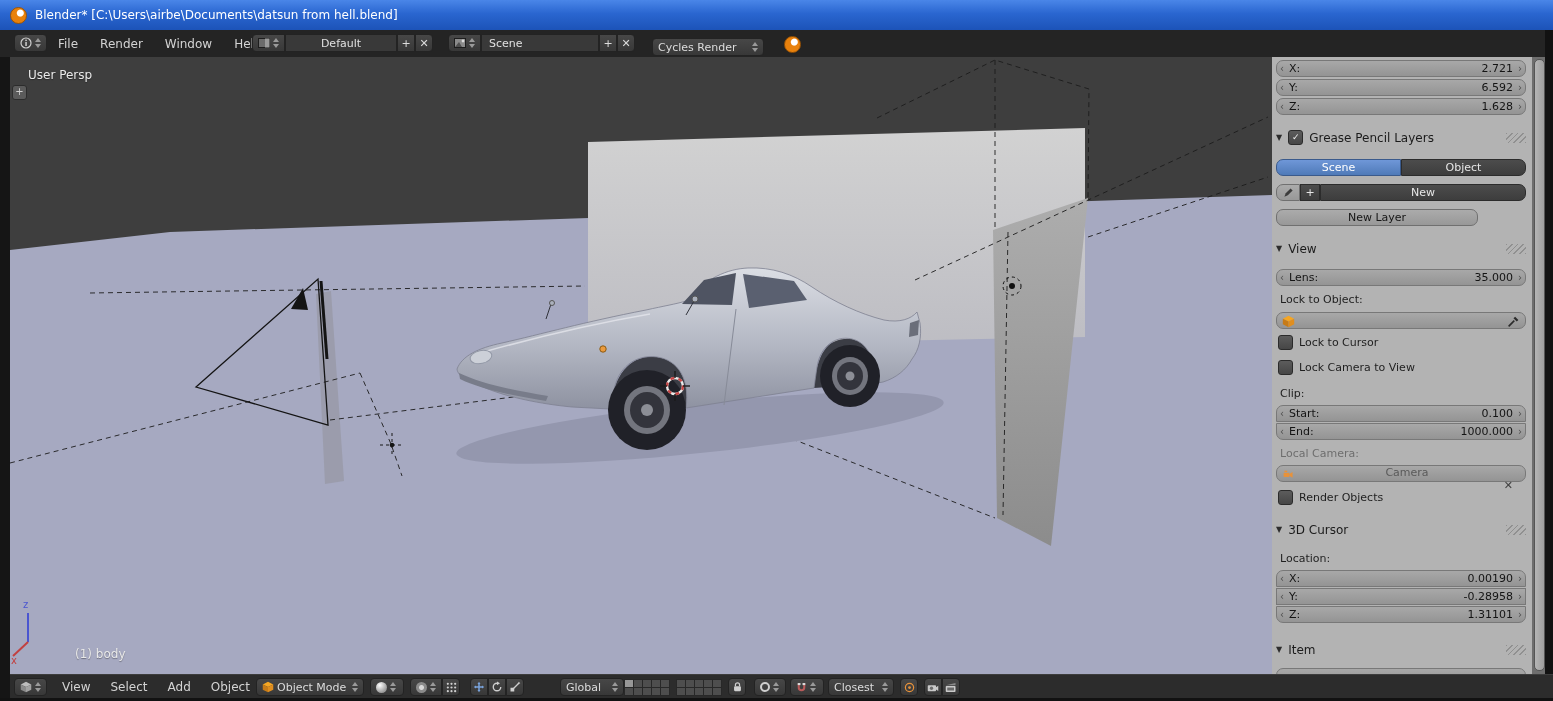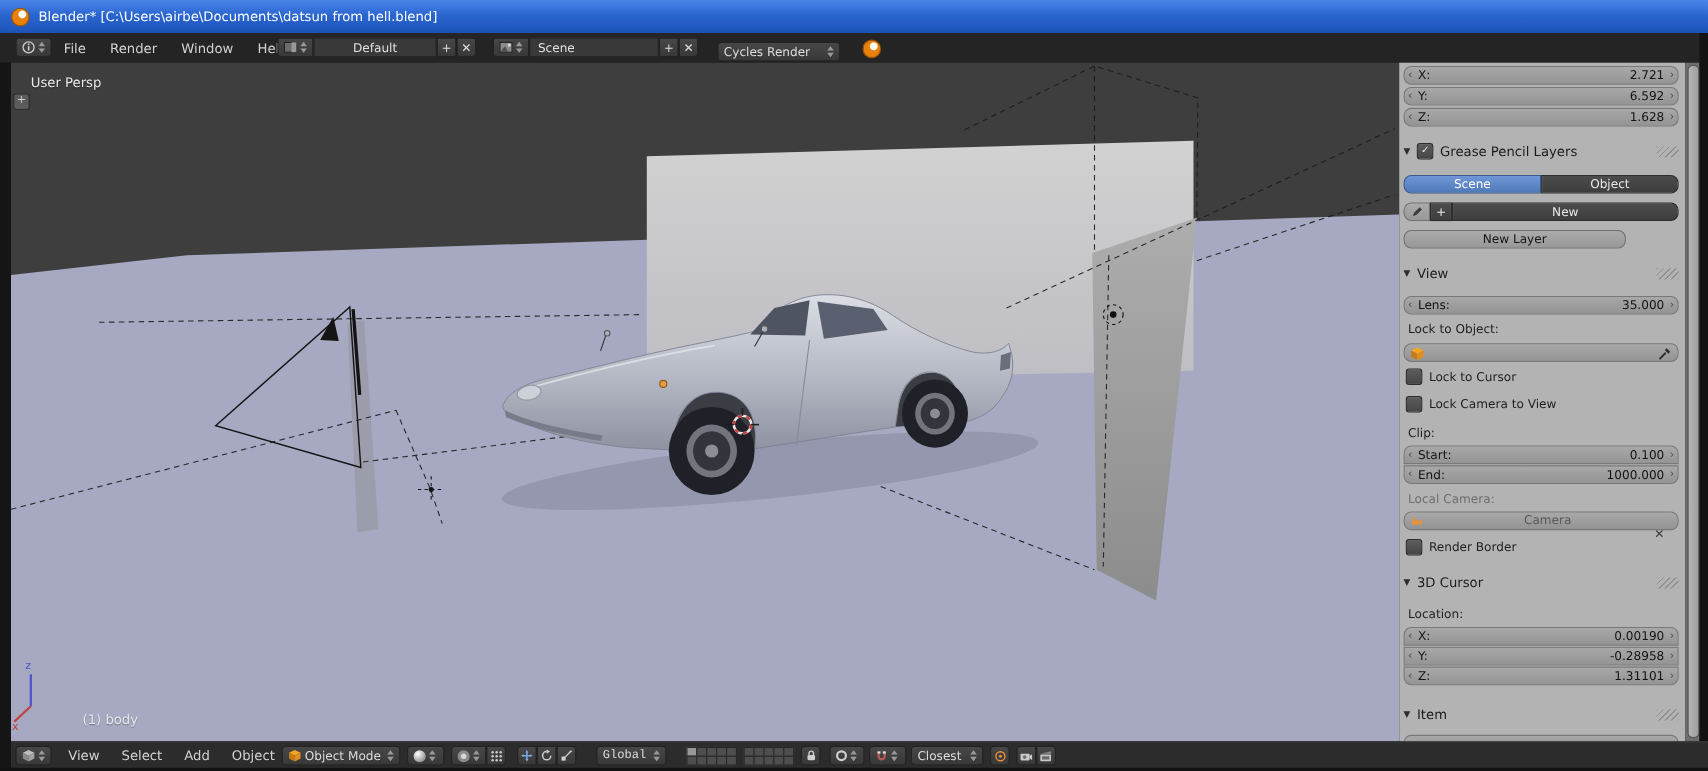--- a/index.html
+++ b/index.html
@@ -363,21 +363,21 @@
     <svg style="position:absolute;left:5px;top:2px;" width="13" height="13" viewBox="0 0 16 16">
       <polygon points="2,6 9,6 9,11 2,11" fill="#e8923a"></polygon>
       <polygon points="9,7.5 13,5 13,12 9,9.5" fill="#e8923a"></polygon>
       <rect x="3" y="3.2" width="3.4" height="2" fill="#e8923a"></rect>
     </svg>
     <span style="margin-left:12px;">Camera</span>
     <span class="val" style="color:#3f3f3f;">✕</span>
   </div>
   <div class="cbrow" style="left:6px;top:433px;">
     <span class="cb"></span>
-    <span>Render Border</span>
+    <span>Render Objects</span>
   </div>
 
   <div class="sect" style="top:464px;">
     <span class="tri">▼</span>
     <span>3D Cursor</span>
     <span class="grip"></span>
   </div>
   <div class="plabel" style="left:8px;top:495px;">Location:</div>
   <div class="nfield rt" style="left:4px;top:513px;width:250px;">
     <span class="na l">‹</span>
@@ -485,21 +485,21 @@
       </svg>
     </div>
     <div class="hbtn sq rr">
       <svg width="12" height="12" viewBox="0 0 16 16">
         <rect x="2" y="9" width="5" height="5" fill="#cfcfcf"></rect>
         <path d="M6 10 L13 3" stroke="#cfcfcf" stroke-width="1.6"></path>
         <polygon points="13,1 15,3 11,5" fill="#cfcfcf"></polygon>
       </svg>
     </div>
   </div>
-  <div class="abs hbtn" style="left:532px;top:3px;width:64px;border-radius:4px;font-family:Liberation Mono, monospace;">
+  <div class="abs hbtn" style="left:550px;top:3px;width:64px;border-radius:4px;">
     <span>Global</span>
     <span class="ud" style="margin-left:auto;">
         <i></i>
         <i></i>
       </span>
   </div>
   <div class="abs laygrid" style="left:614px;top:4px;">
     <span class="lay on"></span>
       <span class="lay"></span>
       <span class="lay"></span>

